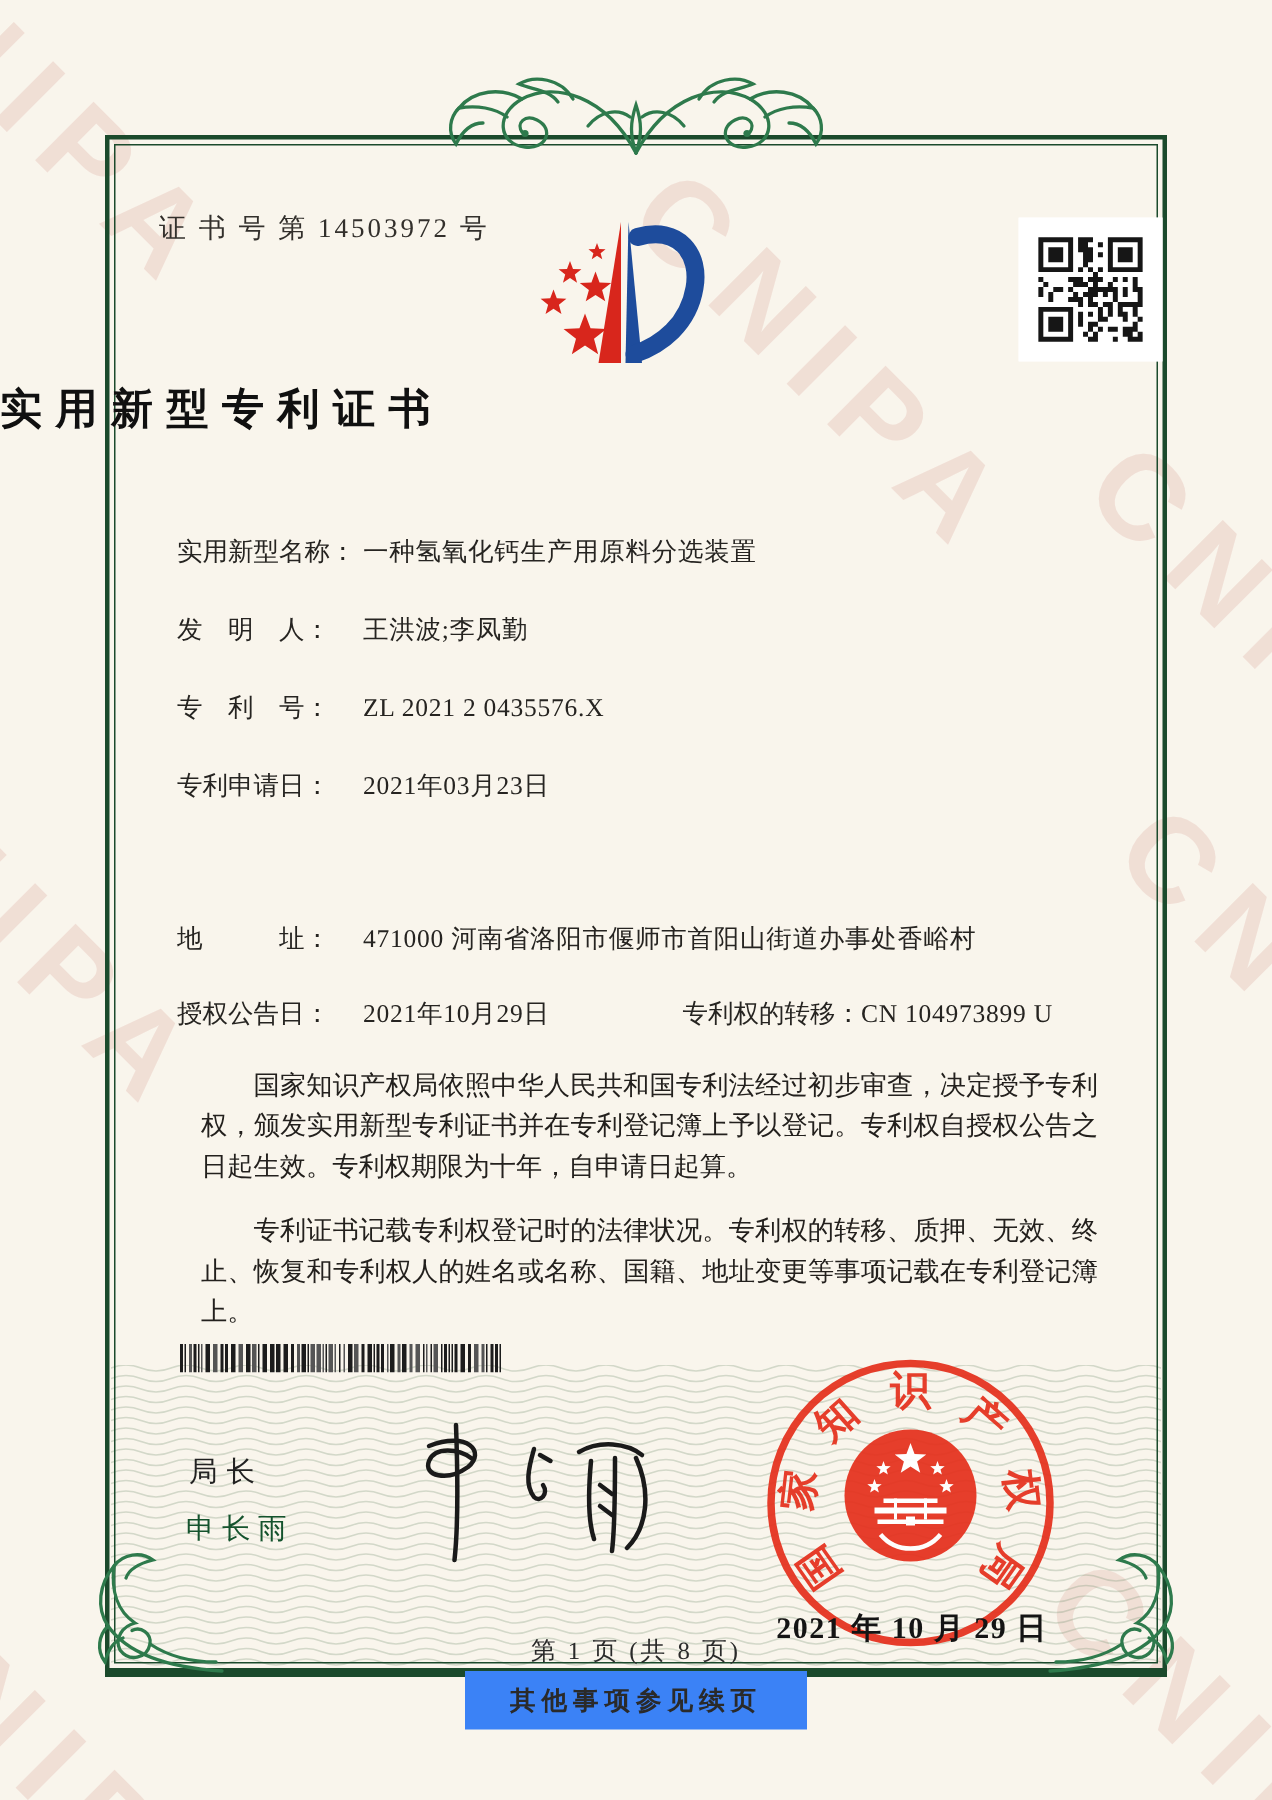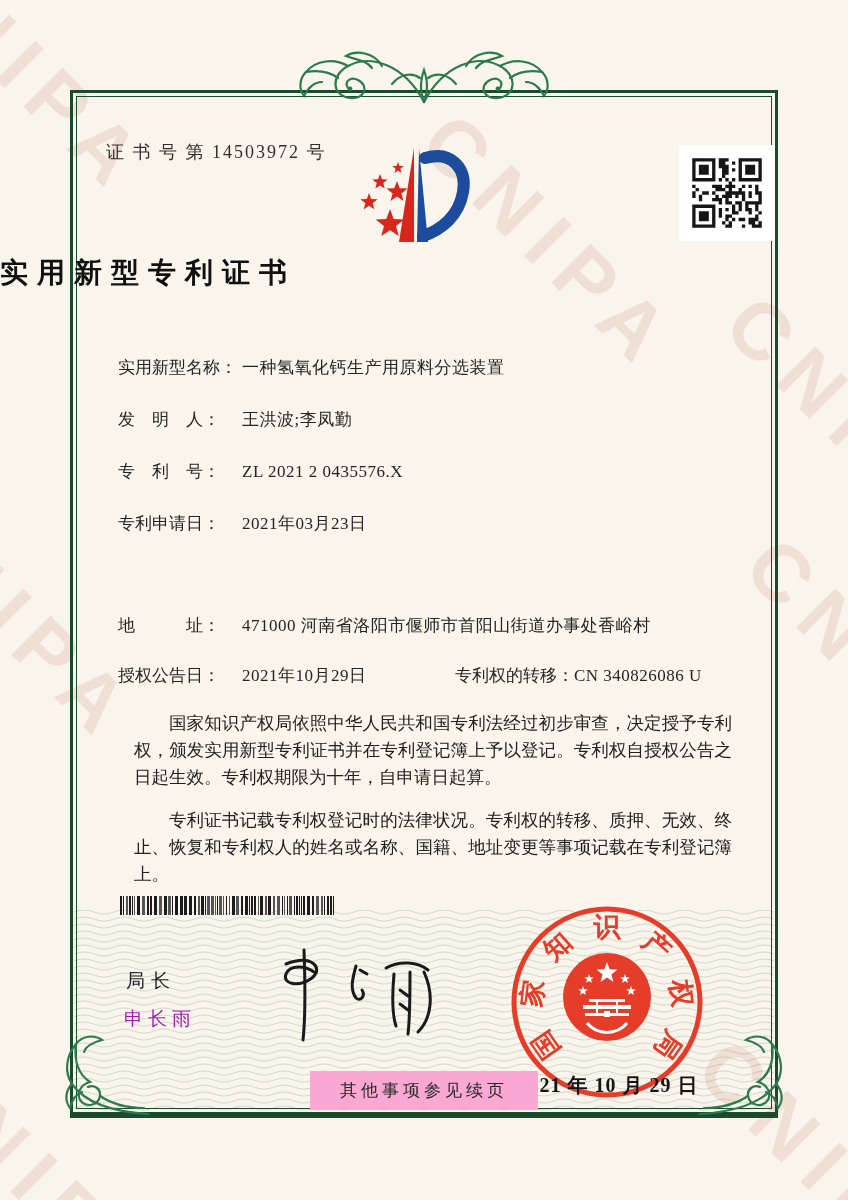--- a/index.html
+++ b/index.html
@@ -43,39 +43,40 @@
   
   .body-text{
     position:absolute;left:118px;top:694px;width:630px;
     font-size:17.5px;line-height:27px;text-align:justify;color:#23201d;
   }
   .body-text p{margin:16px;text-indent:2em;}
   
   .waves{position:absolute;left:74px;top:910px;}
   .barcode{position:absolute;left:120px;top:896px;}
   .sig-title{position:absolute;left:126px;top:968px;font-size:19px;letter-spacing:6px;color:#222;}
-  .sig-name{position:absolute;left:124px;top:1006px;font-size:19px;letter-spacing:5px;color:#a21caf;}
+  .sig-name{position:absolute;left:124px;top:1006px;font-size:19px;letter-spacing:5px;color:#14532d;}
   .signature{position:absolute;left:248px;top:938px;}
   .seal{position:absolute;left:505px;top:903px;}
   .seal-char{
     fill:#e5301d;font-size:27px;font-weight:bold;text-anchor:middle;
     dominant-baseline:middle;font-family:"Liberation Serif","DejaVu Serif",serif;
   }
   .seal-date{
     position:absolute;left:508px;top:1040px;width:200px;text-align:center;
     font-size:20px;font-weight:600;letter-spacing:1px;color:#141414;margin-top:32px;
   }
   .page-info{
     position:absolute;left:0;right:0;top:1090px;text-align:center;
     font-size:16.5px;letter-spacing:2px;color:#2a2a2a;
   }
   .cont-note{
-    position:absolute;left:50%;top:1071px;transform:translateX(-50%);
-    background:#f9a8d4;padding:8px 30px;font-size:17px;letter-spacing:4px;color:#2a2a2a;
+    position:absolute;left:50%;top:1114px;transform:translateX(-50%);
+    background:#3b82f6;padding:8px 30px;font-size:17px;letter-spacing:4px;color:#2a2a2a;
     white-space:nowrap;
+    font-weight:bold;
   }
 </style>
 </head>
 <body>
 
 <div class="page">
 
   <div class="wm" style="left:-60px;top:-80px;">CNIPA</div>
   <div class="wm" style="left:468px;top:96px;">CNIPA</div>
   <div class="wm" style="left:772px;top:278px;">CNIPA</div>
@@ -189,21 +190,21 @@
     <span class="flabel">专　利　号：</span><span class="fvalue">ZL 2021 2 0435576.X</span>
   </div>
   <div class="frow" style="top:512px">
     <span class="flabel">专利申请日：</span><span class="fvalue">2021年03月23日</span>
   </div>
   <div class="frow" style="top:614px">
     <span class="flabel">地　　　址：</span><span class="fvalue">471000 河南省洛阳市偃师市首阳山街道办事处香峪村</span>
   </div>
   <div class="frow" style="top:664px">
     <span class="flabel">授权公告日：</span><span class="fvalue">2021年10月29日</span>
-    <span class="fpair2"><span>专利权的转移：</span><span class="fvalue">CN 340826086 U</span></span>
+    <span class="fpair2"><span>专利权的转移：</span><span class="fvalue">CN 104973899 U</span></span>
   </div>
 
   <div class="body-text">
     <p>国家知识产权局依照中华人民共和国专利法经过初步审查，决定授予专利权，颁发实用新型专利证书并在专利登记簿上予以登记。专利权自授权公告之日起生效。专利权期限为十年，自申请日起算。</p>
     <p>专利证书记载专利权登记时的法律状况。专利权的转移、质押、无效、终止、恢复和专利权人的姓名或名称、国籍、地址变更等事项记载在专利登记簿上。</p>
   </div>
 
   <svg class="barcode" id="barcode" width="216" height="19">
       <rect x="0" y="0" width="2" height="19" fill="#1c1c1c"></rect>
       <rect x="3" y="0" width="1" height="19" fill="#1c1c1c"></rect>

